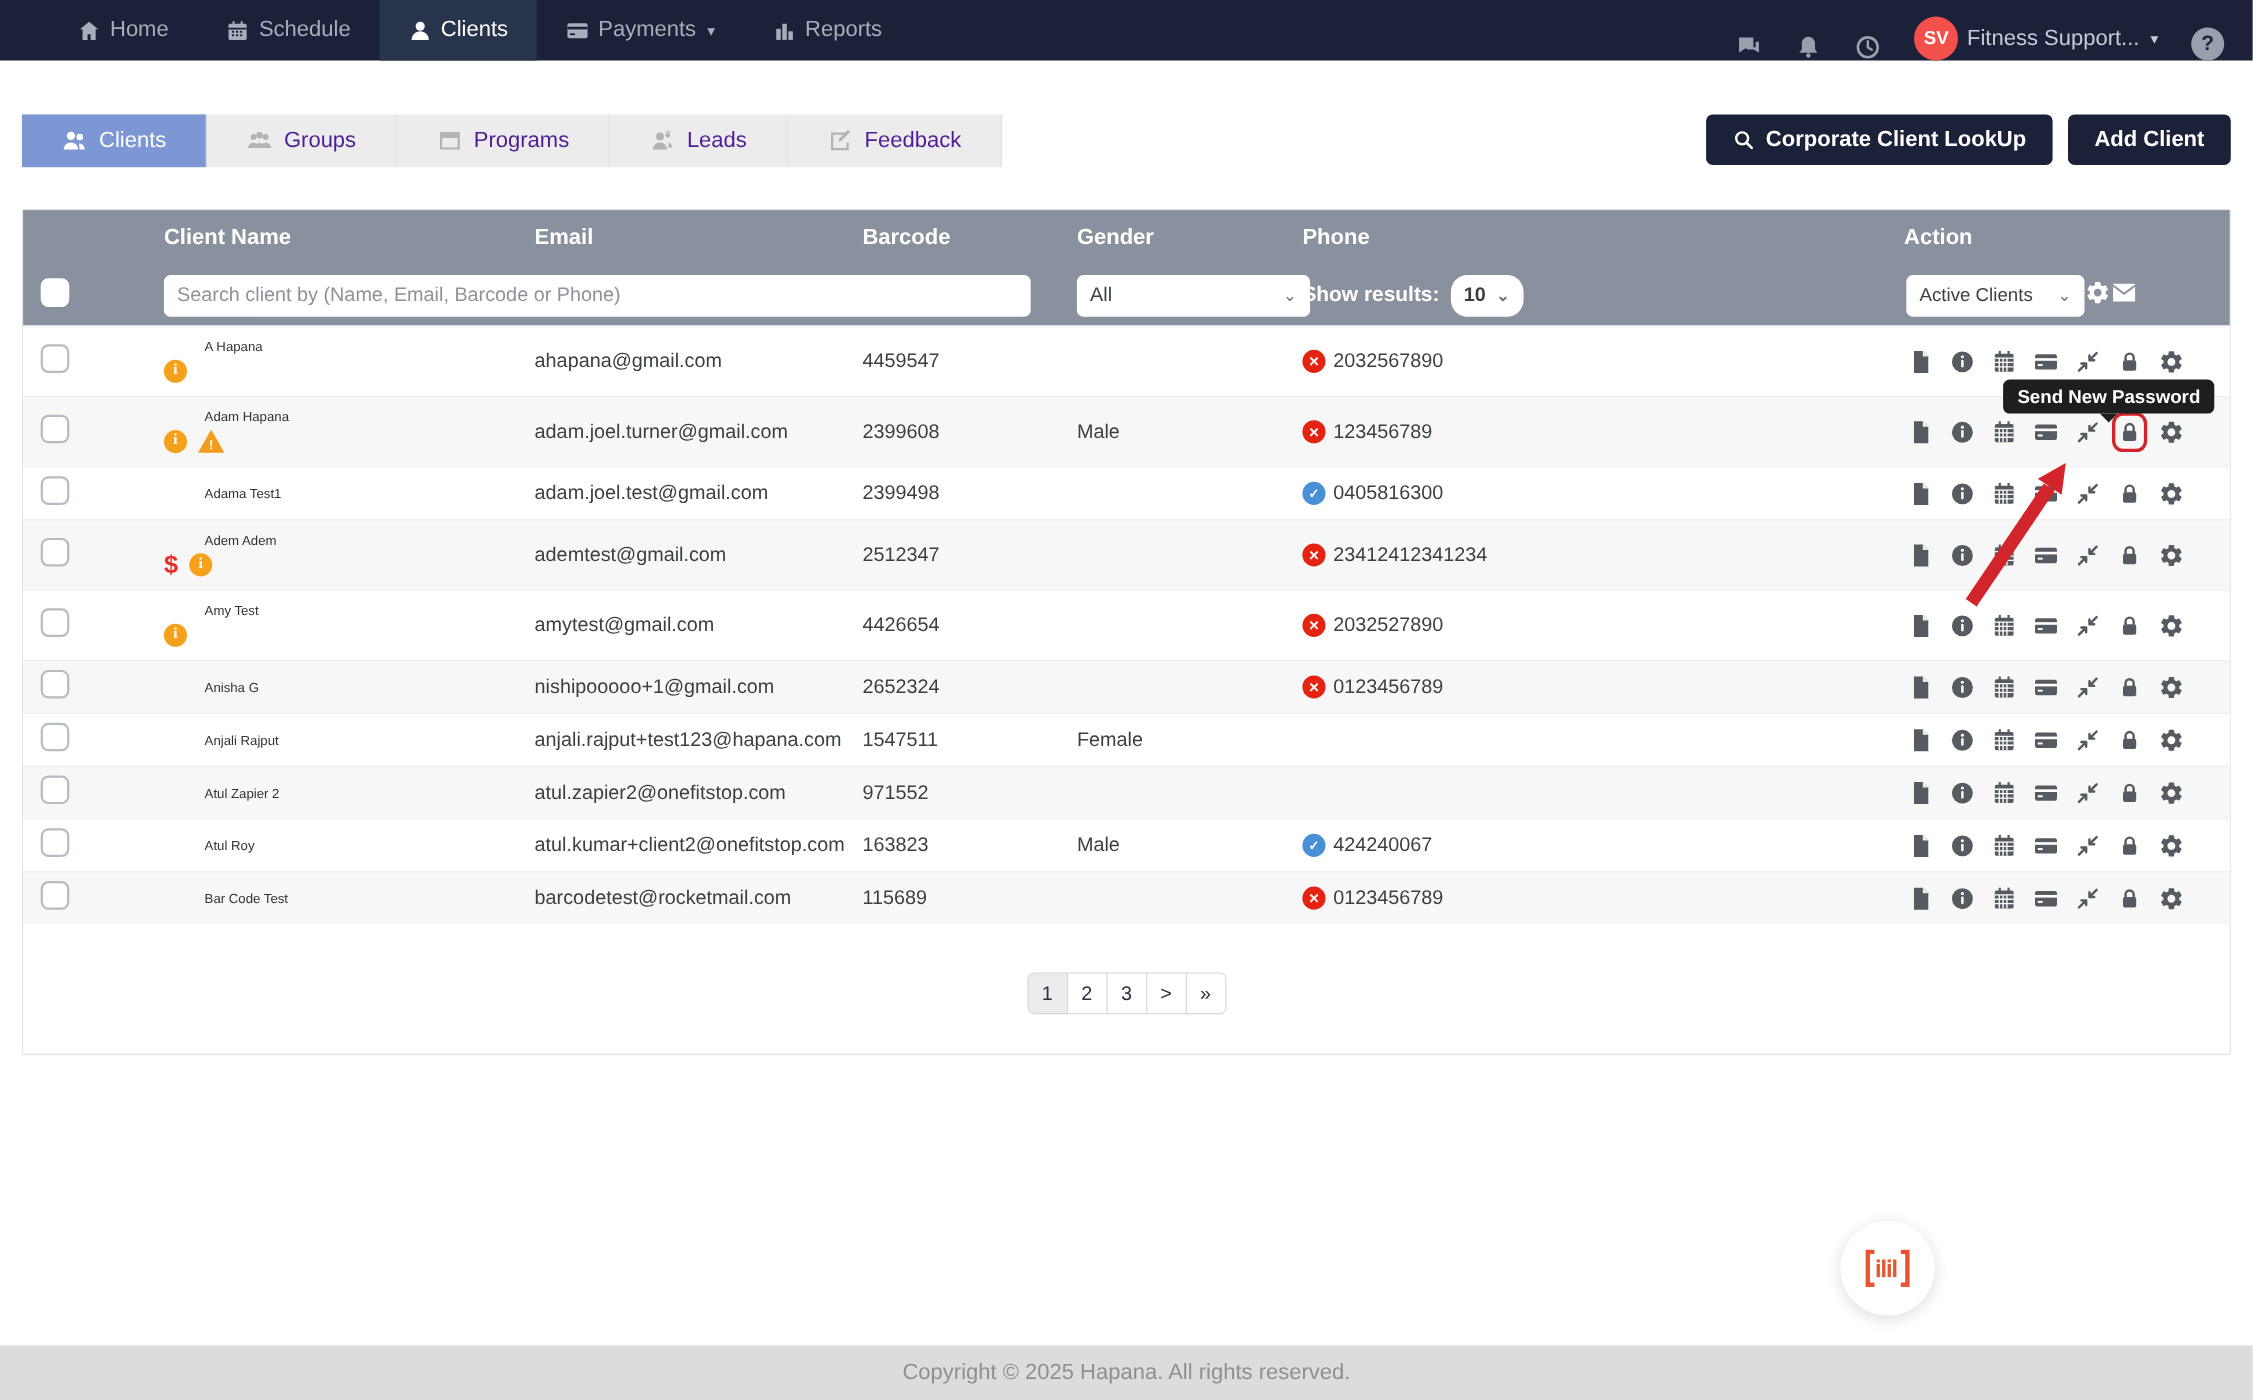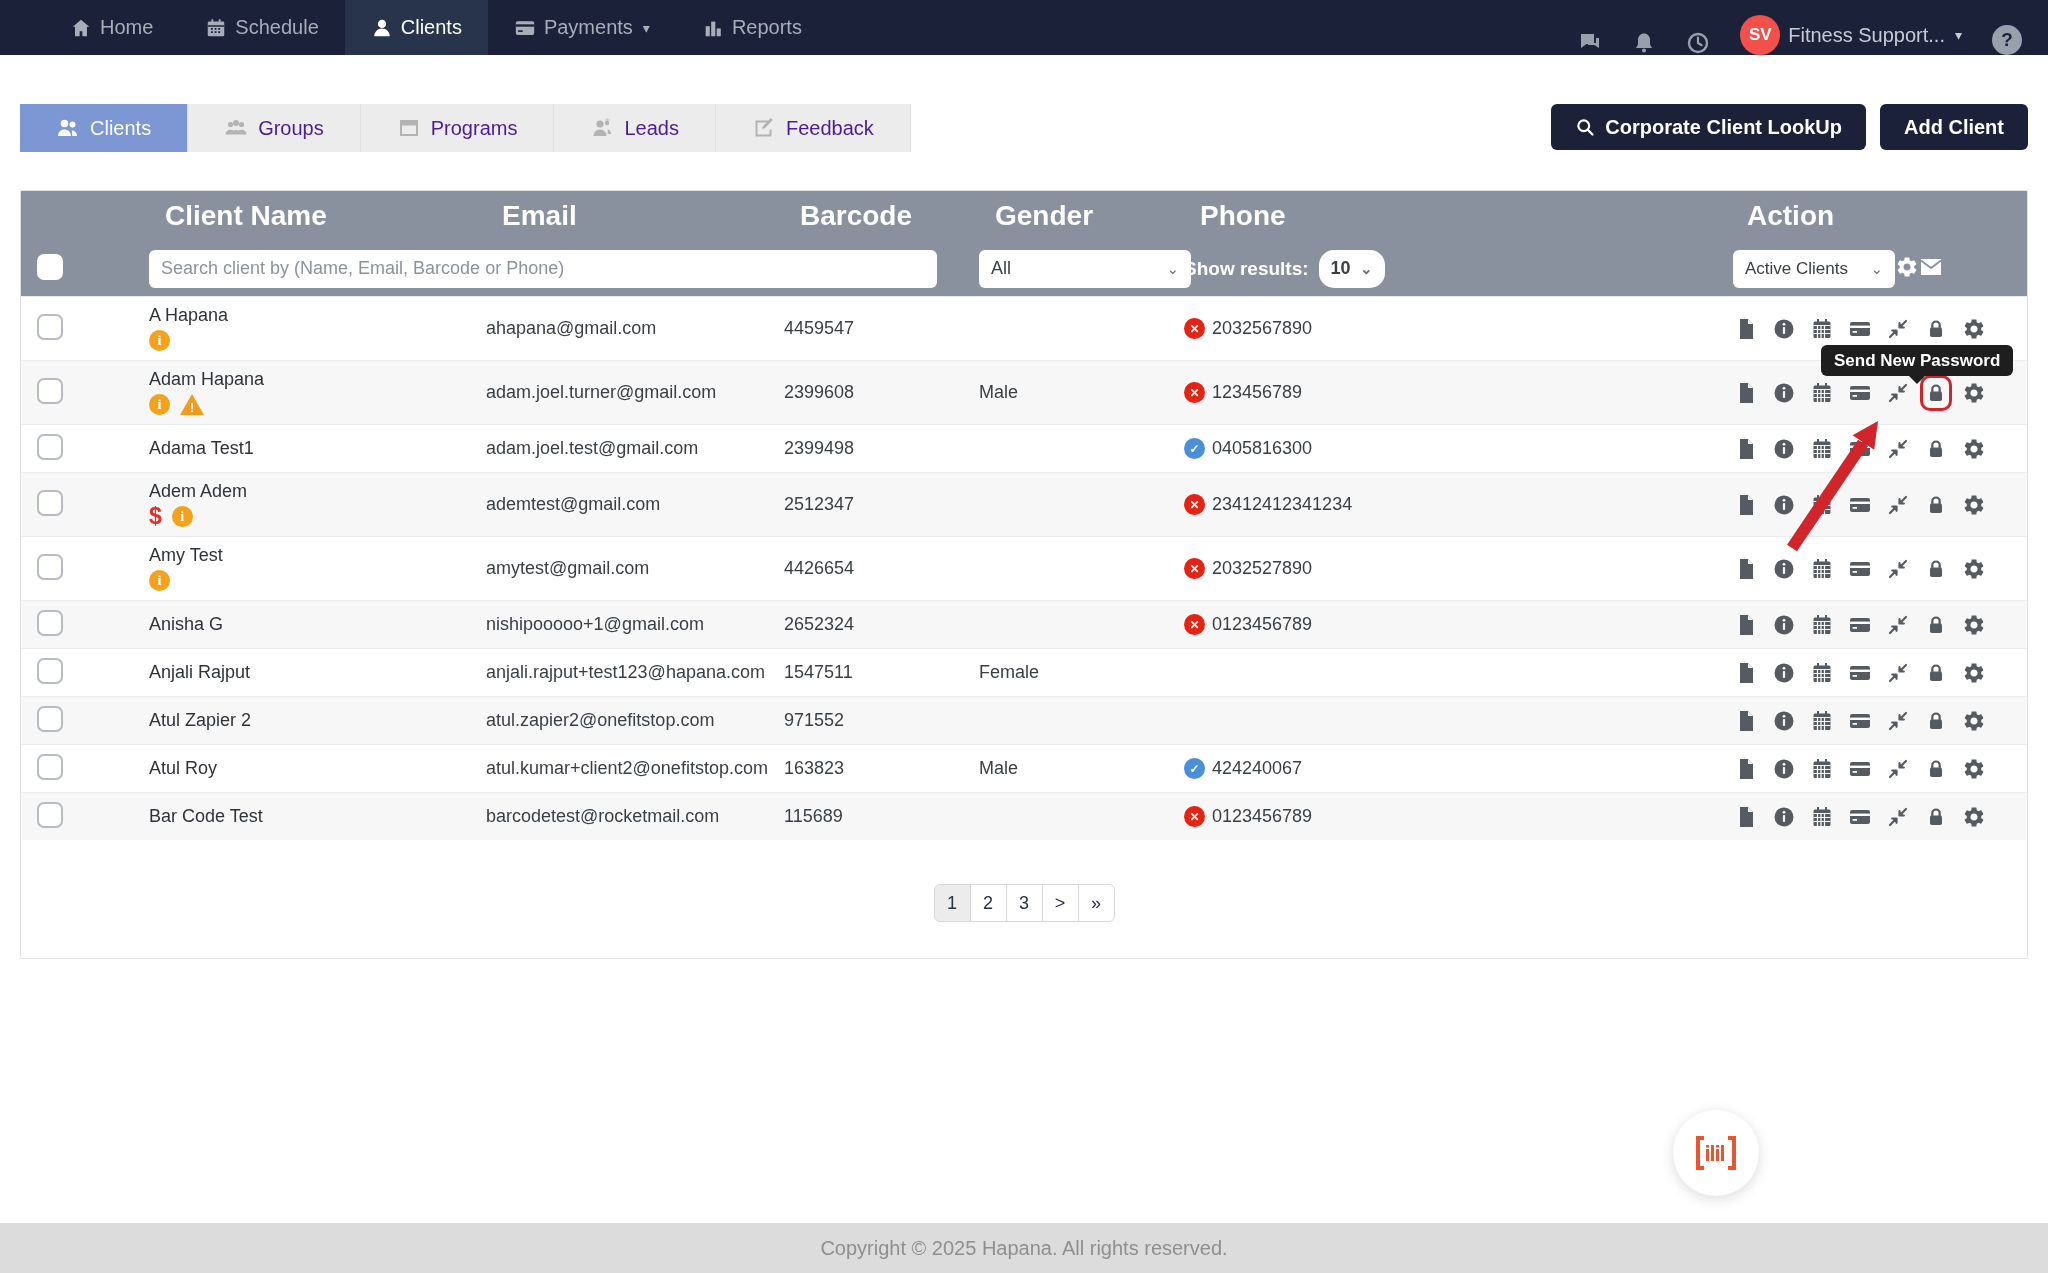--- a/index.html
+++ b/index.html
@@ -35,21 +35,21 @@
   .btns { display:flex; gap:14px; }
   .btn { display:flex; align-items:center; gap:10px; height:46px; padding:0 24px; background:#1b2138;
          color:#fff; font-size:20px; font-weight:bold; border:none; border-radius:6px; cursor:pointer; }
   .btn svg { width:20px; height:20px; }
 
   
   .card { position:absolute; top:190px; left:20px; width:2008px; background:#fff;
           border:1px solid #e2e2e2; border-radius:2px; padding-bottom:36px; }
   .grid { display:grid; grid-template-columns:128px 337px 298px 195px 205px 547px 1fr; align-items:center; }
   .thead { background:#8a919e; color:#fff; }
-  .thead-labels { height:50px; font-size:28px; font-weight:bold;padding-left:16px; }
+  .thead-labels { height:50px; font-size:20px; font-weight:bold; }
   .thead-filters { height:55px; align-items:center; }
   .checkbox { display:inline-block; width:26px; height:26px; background:#fff; border:2px solid #b7bbc2;
               border-radius:7px; cursor:pointer; }
   .thead .checkbox { border-color:#fff; }
   .chk-cell { padding-left:16px; }
   .search-input { grid-column:2 / 5; width:788px; height:38px; border:none; border-radius:6px;
                   padding:0 12px; font-size:18px; font-family:"Liberation Sans",sans-serif; color:#333; outline:none; }
   .search-input::placeholder { color:#8d939b; }
   .select { background:#fff; border-radius:6px; height:38px; display:flex; align-items:center;
             justify-content:space-between; padding:0 12px; font-size:18px; color:#3a3f44; cursor:pointer; }
@@ -60,21 +60,21 @@
   .action-filter { display:flex; align-items:center; gap:0; padding-left:2px; }
   .sel-active { width:162px; font-size:17px; }
   .white-icon svg { width:24px; height:24px; fill:#fff; }
 
   
   .trow { border-top:1px solid #ededed; background:#fff; }
   .trow.alt { background:#f7f7f7; }
   .trow { min-height:48px; }
   .trow.tall { min-height:64px; }
   .c-name { display:flex; flex-direction:column; justify-content:center; gap:3px; }
-  .nm { font-size:18px; color:#2f3338; }
+  .nm { font-size:12px; color:#2f3338;margin-left:37px; }
   .flag-strip { display:flex; align-items:center; gap:10px; height:24px; }
   .flag { display:inline-flex; align-items:center; justify-content:center; cursor:pointer; }
   .flag.info { width:21px; height:21px; border-radius:50%; background:#f5a11c; color:#fff;
                font-weight:bold; font-size:14px; font-family:"Liberation Serif",serif; }
   .flag.warn { width:24px; height:21px; background:#f29b1d; color:#fff; font-weight:bold; font-size:12px;
                clip-path:polygon(50% 0, 100% 100%, 0 100%); padding-top:6px; }
   .flag.dollar { color:#e82c2a; font-weight:bold; font-size:23px; }
   .c-email, .c-barcode, .c-gender { font-size:18px; color:#3a3f44; }
   .c-phone { display:flex; align-items:center; gap:7px; font-size:18px; color:#3a3f44; }
   .pstatus { width:21px; height:21px; border-radius:50%; color:#fff; font-size:12px; font-weight:bold;

